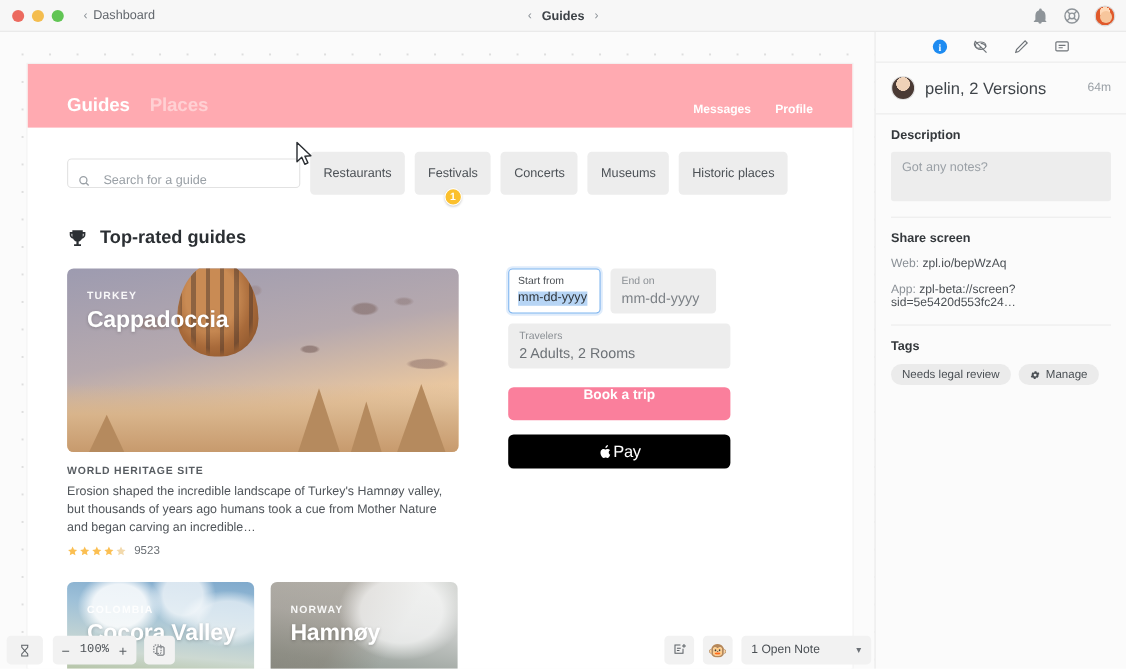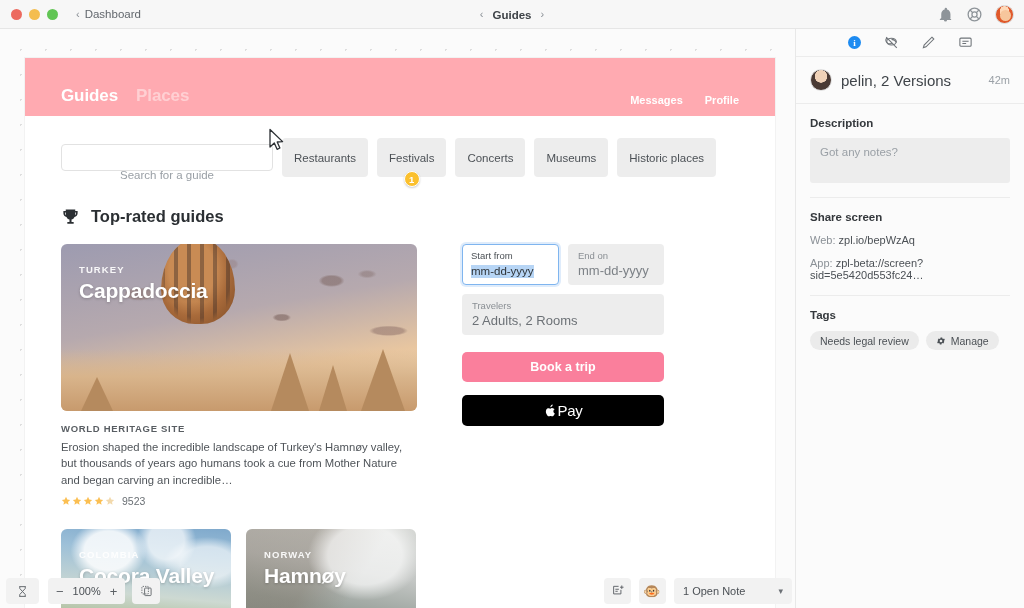--- a/index.html
+++ b/index.html
@@ -80,23 +80,22 @@
   .hdr-right { margin-left: auto; display: flex; gap: 22px; align-items: flex-end; }
   .hdr-right span { font-size: 11px; font-weight: 700; color: #ffffff; }
 
   
   .searchrow {
     display: flex; align-items: center; gap: 9px;
     padding: 22px 36px 0 36px;
   }
   .searchbox {
     width: 212px; height: 27px; border: 1px solid #e2e2e2; border-radius: 4px;
-    display: flex; align-items: center; gap: 24px; padding: 0 9px;
+    display: flex; align-items: flex-end; gap: 12px; padding: 0 9px;
     background: #fff;
-    flex-direction: column;
   }
   .searchbox .ph { font-size: 11.5px; color: #9aa0a6; }
   .chip {
     height: 39px; border-radius: 4px; background: #ededed;
     display: flex; align-items: center; padding: 0 12px;
     font-size: 11.5px; color: #4c5156; position: relative;
   }
   .badge {
     position: absolute; left: 50%; bottom: -10px; transform: translateX(-50%);
     width: 16px; height: 16px; border-radius: 50%;
@@ -203,37 +202,37 @@
 
   
   .row2 { display: flex; gap: 9px; }
   .field {
     background: #ededed; border-radius: 4px; padding: 7px 10px 8px 10px;
     height: 41px;
   }
   .field .lbl { font-size: 9.5px; color: #8a8f94; line-height: 1.1; }
   .field .val { font-size: 13px; color: #6c7176; margin-top: 3px; line-height: 1.1; }
   .field.f1 {
-    width: 97px; background: #ffffff;
+    width: 84px; background: #ffffff;
     border: 1.5px solid #7fb5ef; box-shadow: 0 0 0 2px rgba(127,181,239,0.25);
     padding: 6px 8px 7px 8px;
   }
   .field.f1 .lbl { color: #4b5055; font-size: 9.5px; }
   .field.f1 .val {
     font-size: 11.5px; color: #2f3438; background: #b7d5f5; display: inline-block;
     margin-top: 4px;
   }
   .field.f2 { width: 96px; }
   .field.f2 .val { font-size: 13px; color: #7d8287; }
   .field.fw { width: 202px; margin-top: 9px; }
 
   .btn-book {
     width: 202px; height: 30px; margin-top: 17px; border-radius: 5px;
     background: #fa7f9c; color: #fff; font-size: 12.5px; font-weight: 700;
-    display: flex; align-items: center; justify-content: center;
+    display: flex; justify-content: center;
   }
   .btn-pay {
     width: 202px; height: 31px; margin-top: 13px; border-radius: 5px;
     background: #000000; color: #fff;
     display: flex; align-items: center; justify-content: center; gap: 1px;
   }
   .btn-pay .pay-txt { font-size: 15px; font-weight: 500; letter-spacing: -0.3px; }
 
   
   .cursor { position: absolute; left: 268px; top: 99px; z-index: 50; }
@@ -286,21 +285,21 @@
   
   .bl { position: absolute; left: 0; bottom: 0; height: 34px; display: flex; align-items: center; gap: 0; z-index: 60; }
   .bl-btn {
     width: 33px; height: 26px; background: #f2f2f2; border-radius: 4px;
     display: flex; align-items: center; justify-content: center; margin-left: 6px;
   }
   .zoomgrp {
     margin-left: 9px; height: 26px; background: #f2f2f2; border-radius: 4px;
     display: flex; align-items: center; padding: 0 8px; gap: 9px;
   }
-  .zoomgrp .z { font-size: 11px; color: #4b5055; }
+  .zoomgrp .z { font-size: 11px; color: #4b5055; font-family: Liberation Mono, monospace; }
   .zoomgrp .pm { font-size: 13px; color: #5b6065; line-height: 1; }
   .dupbtn {
     margin-left: 7px; width: 28px; height: 26px; background: #f2f2f2; border-radius: 4px;
     display: flex; align-items: center; justify-content: center;
   }
 
   .br {
     position: absolute; right: 232px; bottom: 4px; height: 26px;
     display: flex; align-items: center; gap: 8px; z-index: 60;
   }
@@ -516,21 +515,21 @@
         <svg width="15" height="15" viewBox="0 0 24 24" fill="none" stroke="#6f7479" stroke-width="1.7">
           <rect x="3" y="5" width="18" height="13" rx="1.6"></rect>
           <path d="M7 10h10M7 13.5h6"></path>
         </svg>
       </span>
     </div>
 
     <div class="sb-user">
       <span class="sb-ava"></span>
       <span class="nm">pelin, 2 Versions</span>
-      <span class="tm">42m</span>
+      <span class="tm">64m</span>
     </div>
 
     <div class="sb-sect">
       <div class="sb-h">Description</div>
       <div class="notes">Got any notes?</div>
     </div>
 
     <div class="sb-div"></div>
 
     <div class="sb-sect">

